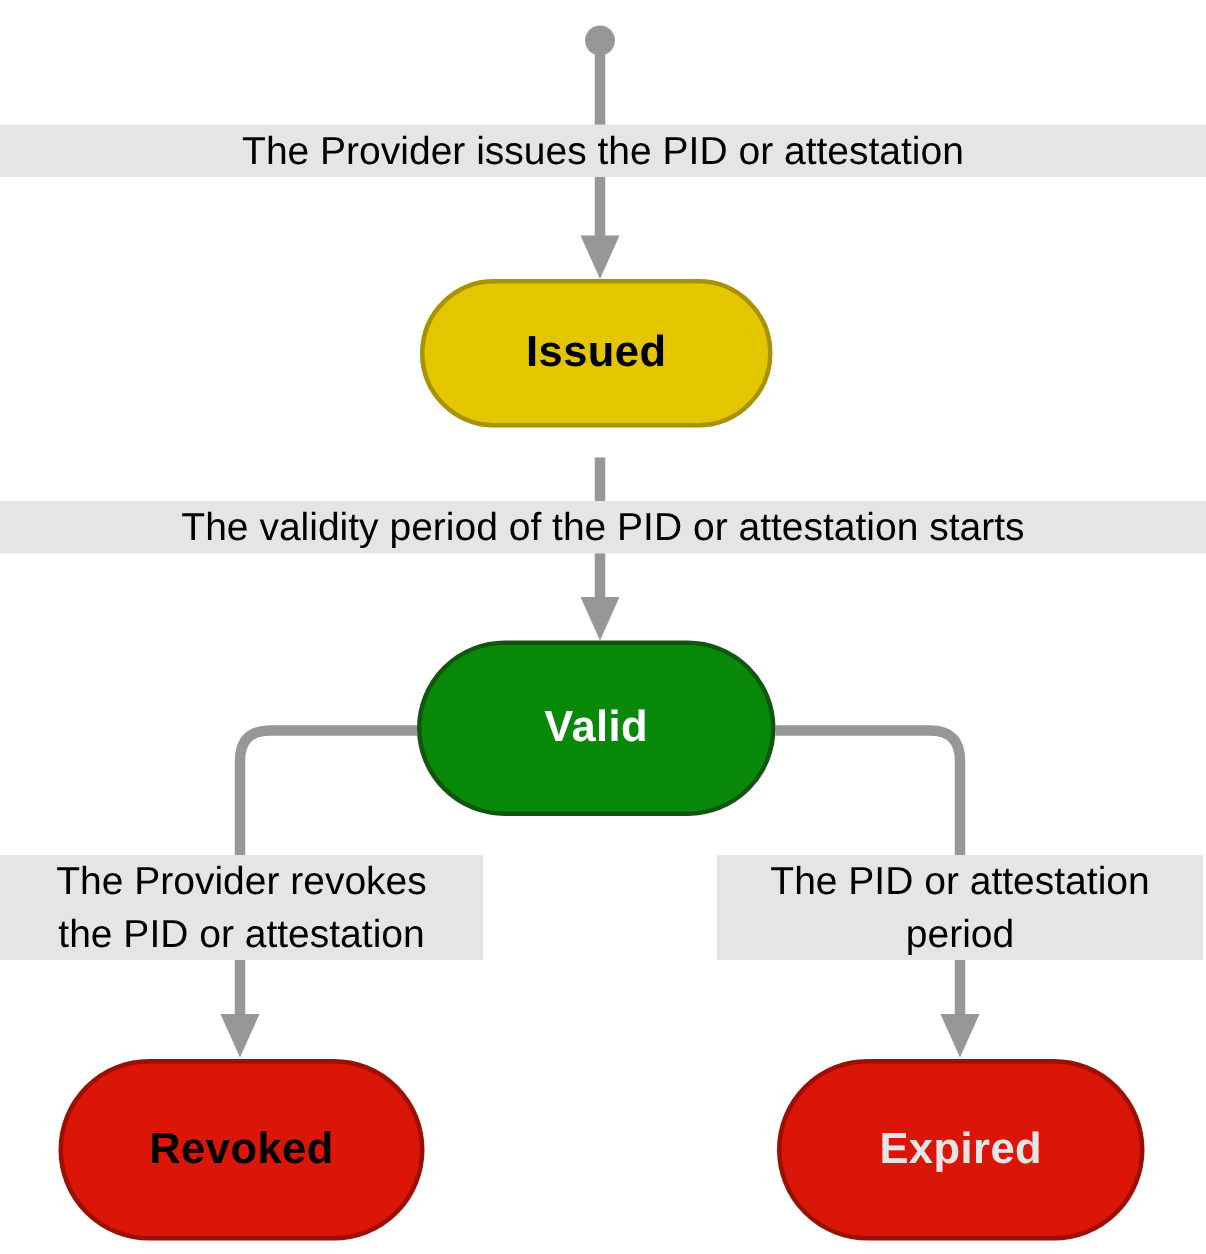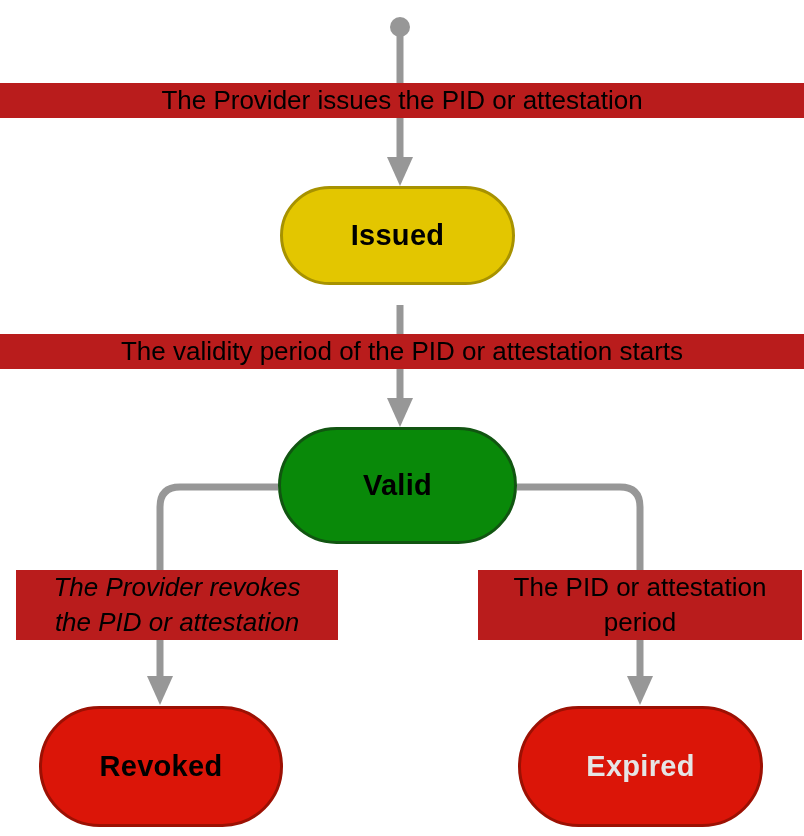--- a/index.html
+++ b/index.html
@@ -36,29 +36,29 @@
     letter-spacing: 0.3px;
   }
   .node-issued  { left: 280px; top: 186px; width: 235px; height: 99px; }
   .node-valid   { left: 278px; top: 427px; width: 239px; height: 117px; }
   .node-revoked { left:  39px; top: 706px; width: 244px; height: 121px; }
   .node-expired { left: 518px; top: 706px; width: 245px; height: 121px; }
 
   .edge-label {
     position: absolute;
     z-index: 2;
-    background: #b91c1c;
+    background: #e5e5e5;
     text-align: center;
     font-size: 26px;
     line-height: 35px;
     color: #000000;
   }
   .label-issue          { left: 0;     top: 83px;  width: 804px; }
   .label-start-validity { left: 0;     top: 334px; width: 804px; }
-  .label-revoke         { left: 16px;     top: 570px; width: 322px; font-style: italic; }
+  .label-revoke         { left: 0;     top: 570px; width: 322px; }
   .label-expire         { left: 478px; top: 570px; width: 324px; }
 </style>
 </head>
 <body>
 
 <div class="canvas">
 
   <svg class="connector-layer" viewBox="0 0 804 836">
 
     <circle cx="400" cy="27" r="10" fill="#979797"></circle>
@@ -87,21 +87,21 @@
 
   <div class="edge-label label-expire">
     <div>The PID or attestation</div>
     <div>period</div>
   </div>
 
   <div class="state-node node-issued" style="background-color: rgb(227, 198, 0); border-color: rgb(167, 146, 0); color: rgb(0, 0, 0);">
     <span>Issued</span>
   </div>
 
-  <div class="state-node node-valid" style="background-color: rgb(9, 137, 9); border-color: rgb(17, 85, 17); color: #000000;">
+  <div class="state-node node-valid" style="background-color: rgb(9, 137, 9); border-color: rgb(17, 85, 17); color: #ffffff;">
     <span>Valid</span>
   </div>
 
   <div class="state-node node-revoked" style="background-color: rgb(219, 21, 8); border-color: rgb(156, 16, 3); color: #000000;">
     <span>Revoked</span>
   </div>
 
   <div class="state-node node-expired" style="background-color: rgb(219, 21, 8); border-color: rgb(156, 16, 3); color: #e5e5e5;">
     <span>Expired</span>
   </div>

